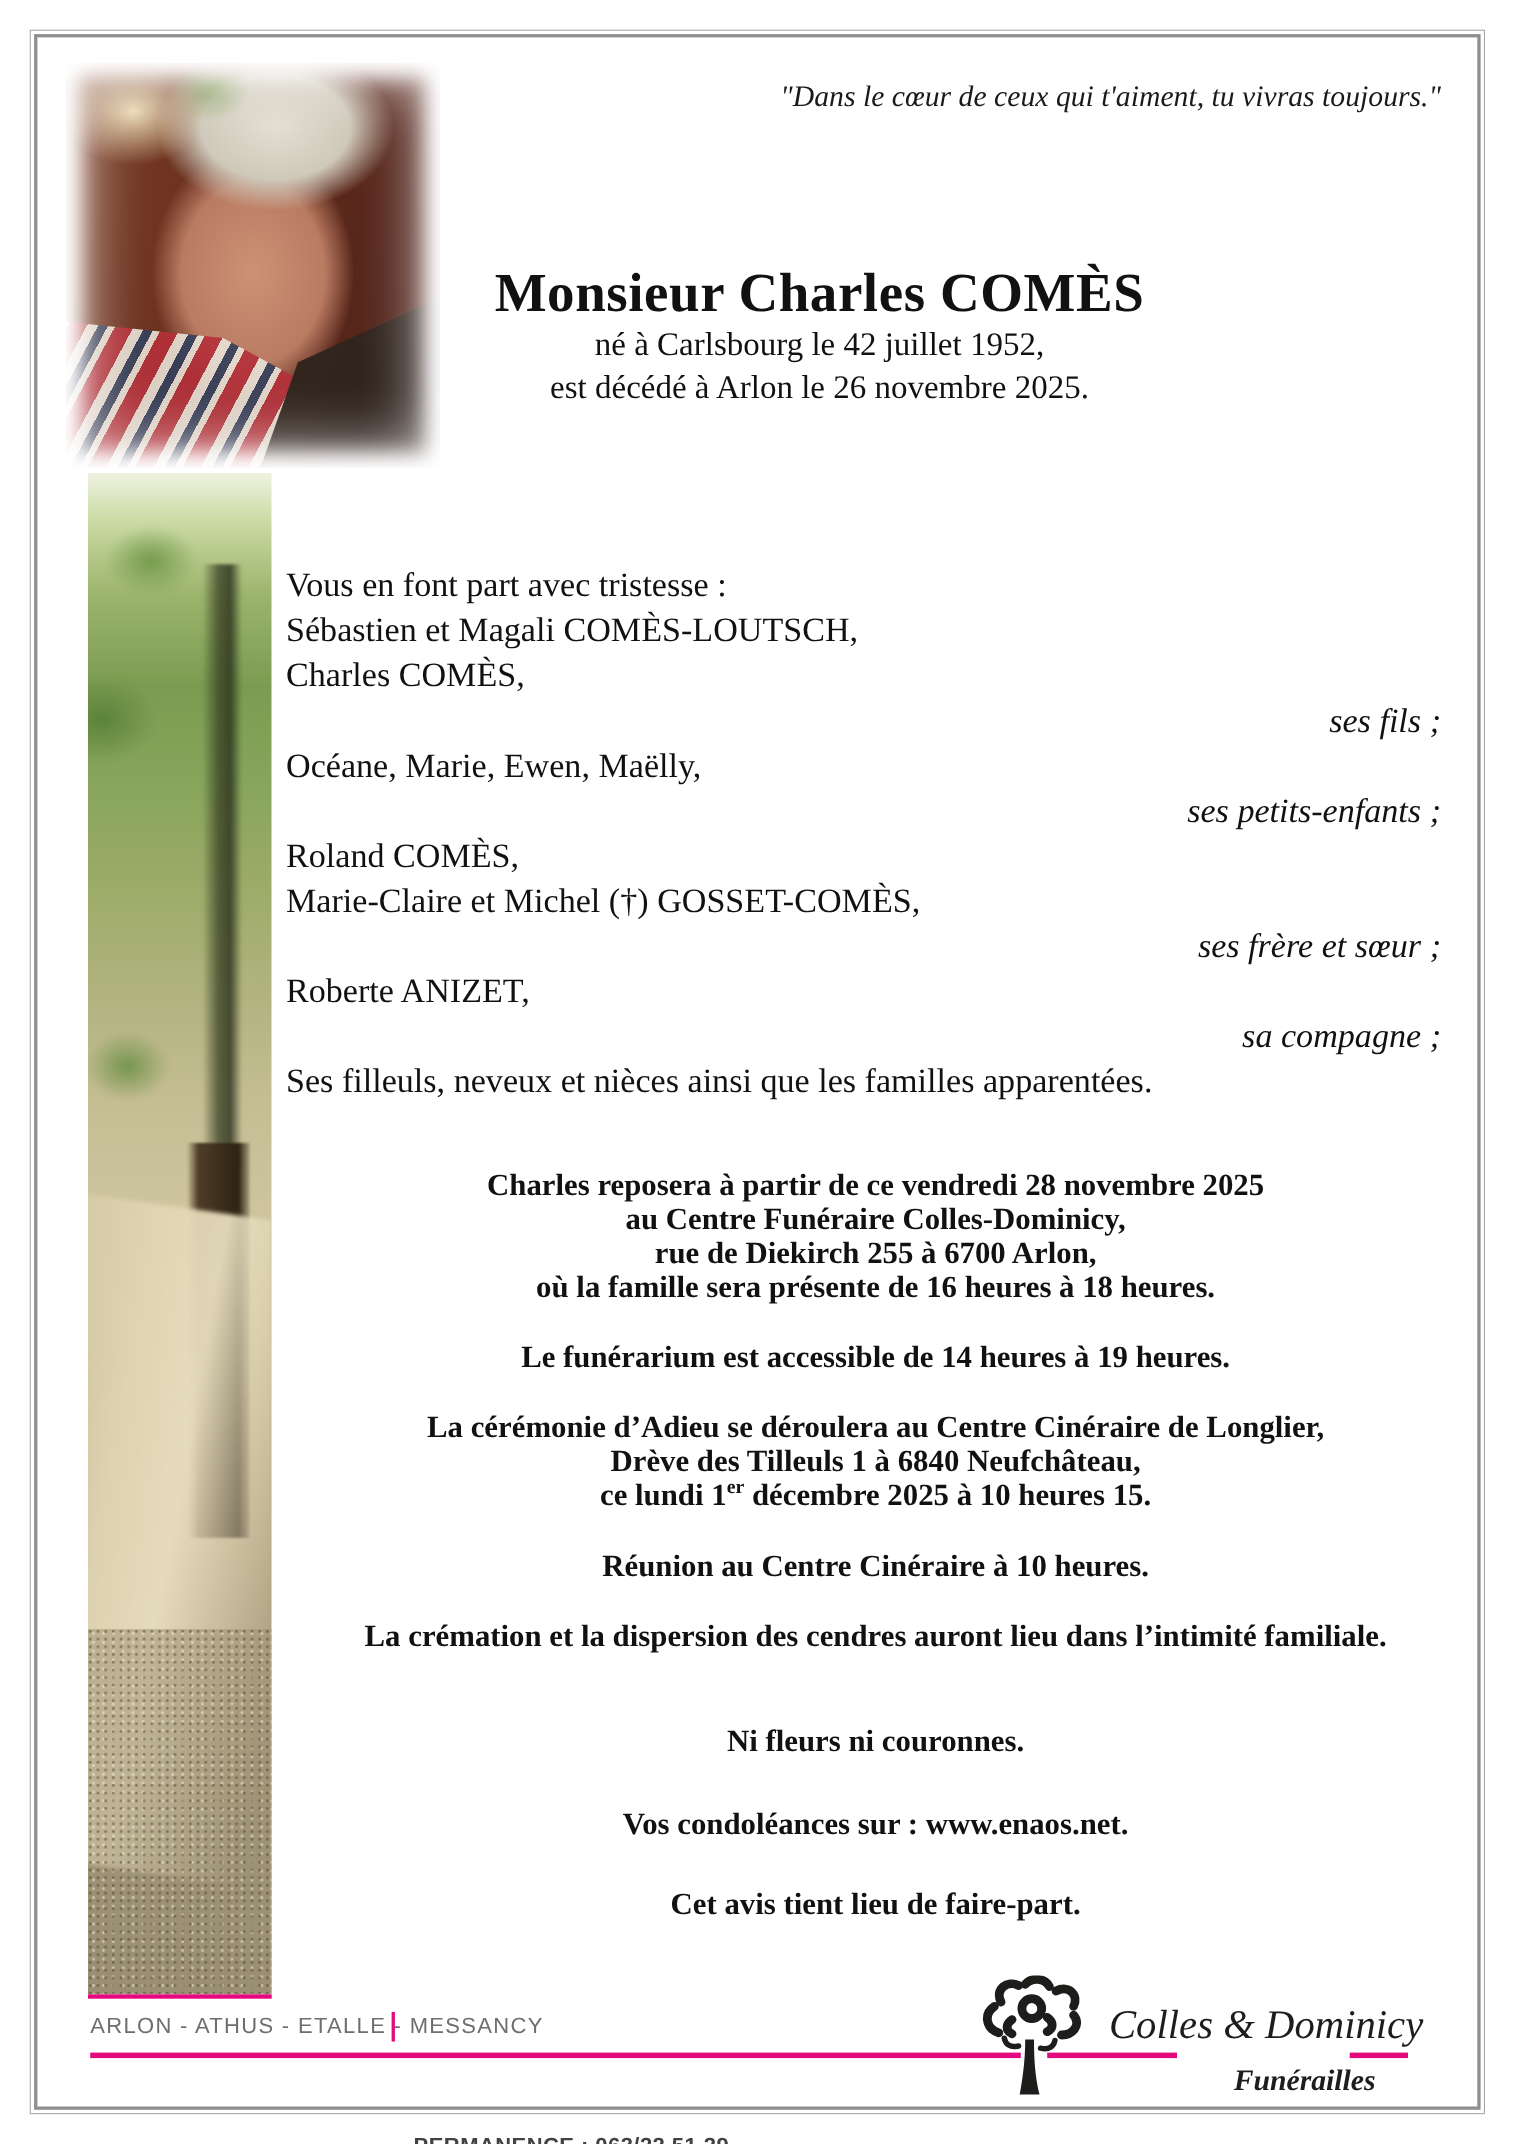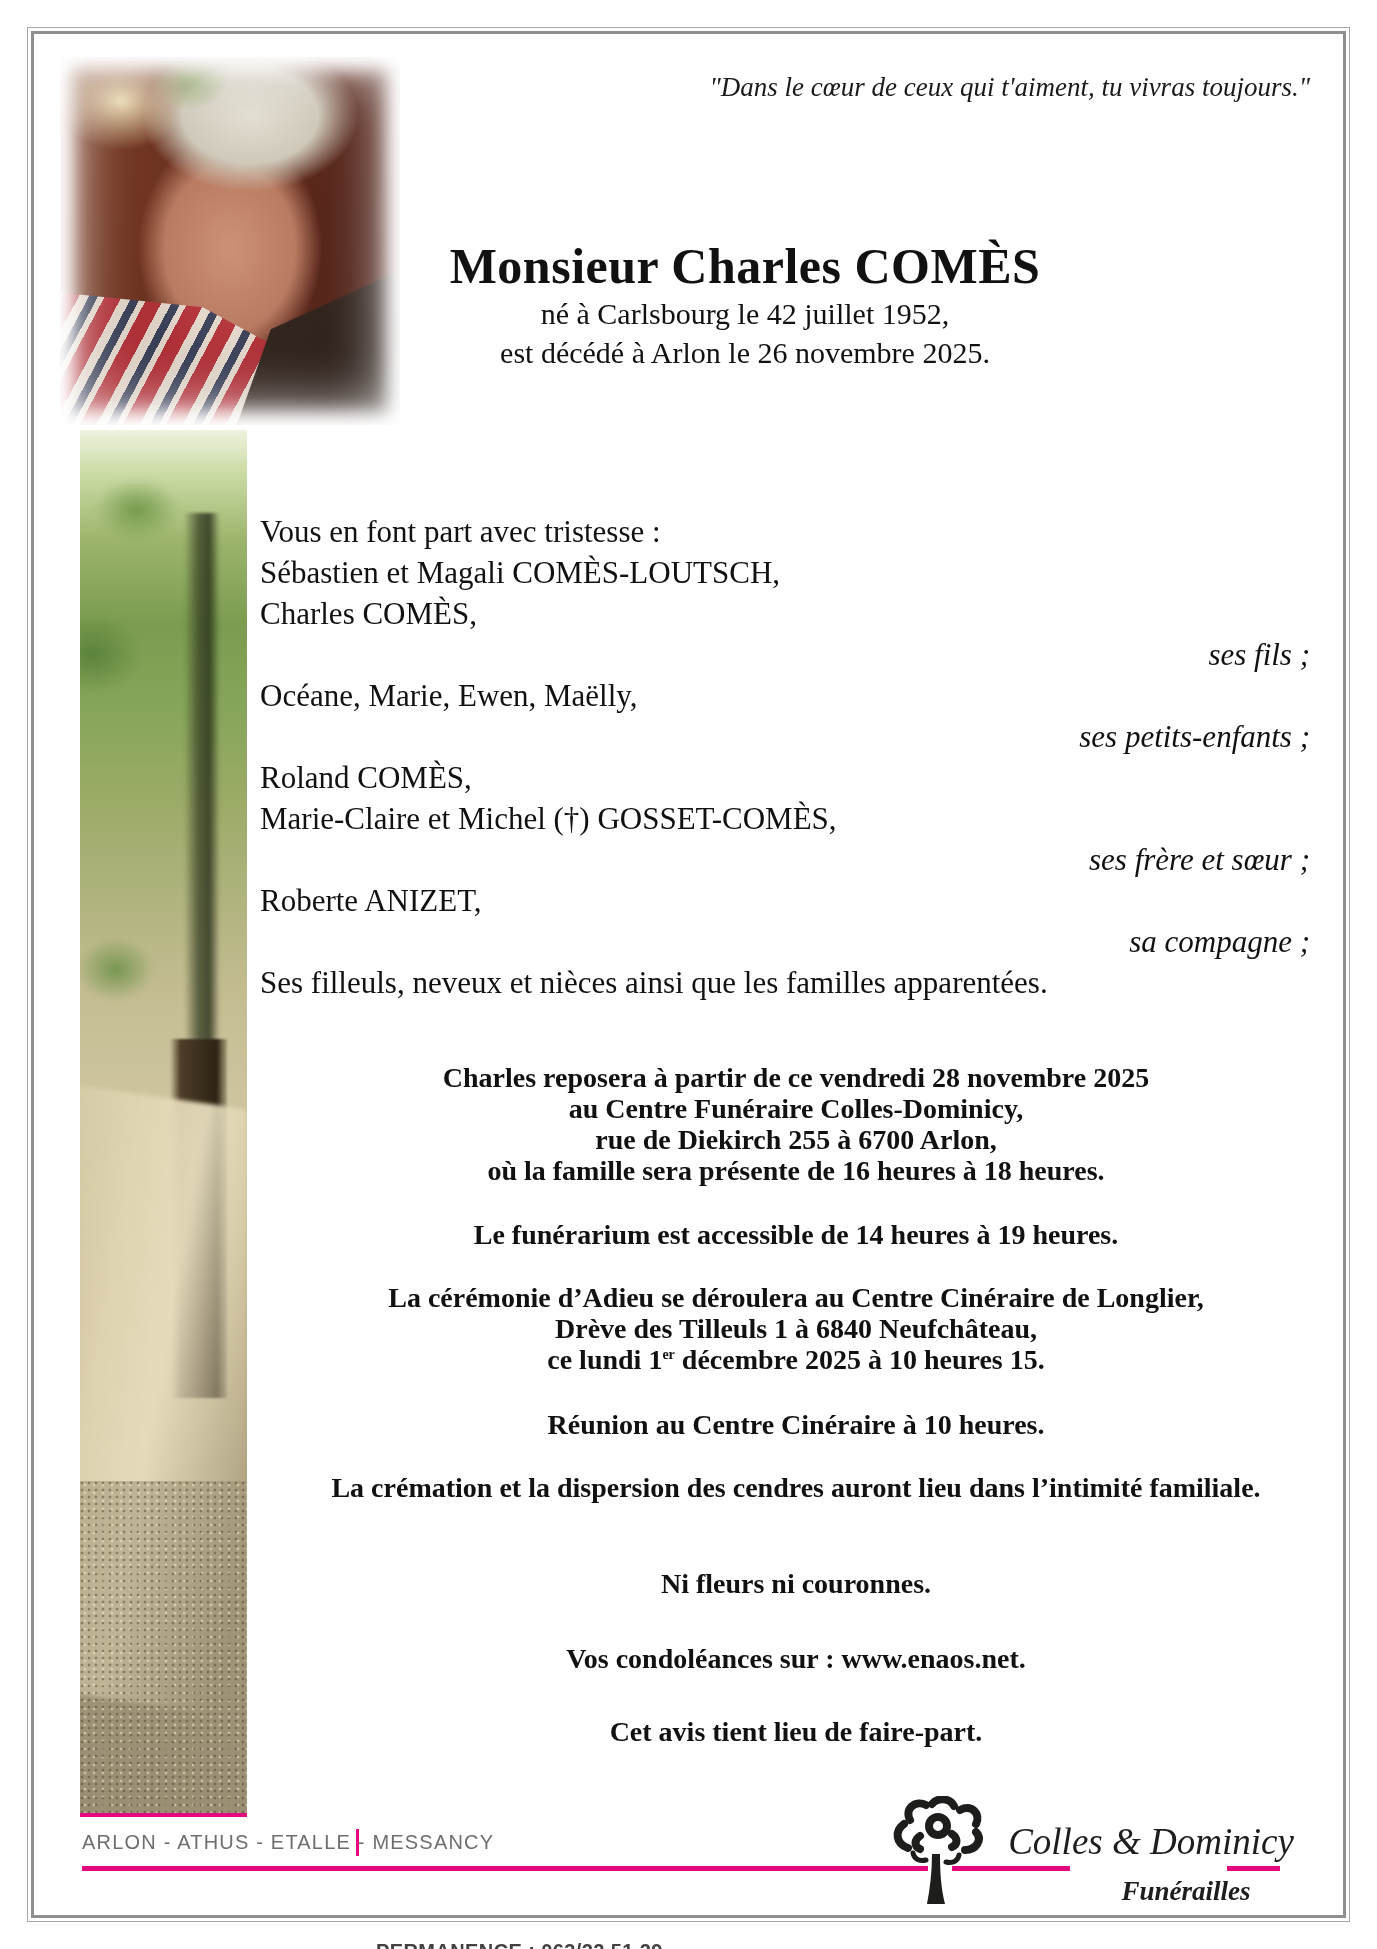--- a/index.html
+++ b/index.html
@@ -97,21 +97,21 @@
 
   .family{position:absolute;left:260px;top:511px;width:1050px;font-size:31px;line-height:41px;}
   .family .row{white-space:nowrap;}
   .family .relation{text-align:right;font-style:italic;}
 
   .announce{position:absolute;left:247px;width:1098px;text-align:center;
     font-weight:bold;font-size:28px;line-height:31px;}
   .an-repose{top:1062px;} .an-funerarium{top:1219px;} .an-ceremony{top:1282px;}
   .an-reunion{top:1409px;} .an-cremation{top:1472px;} .an-flowers{top:1568px;}
   .an-condolences{top:1643px;} .an-notice{top:1716px;}
-  .an-ceremony sup{font-size:14px;line-height:0;vertical-align:super;}
+  .an-ceremony sup{font-size:18px;line-height:0;vertical-align:super;}
 
   
   .footer-sans{font-family:"Liberation Sans","DejaVu Sans",sans-serif;}
   .locations{position:absolute;left:82px;top:1831px;font-size:20px;letter-spacing:1.2px;color:#6d6e70;}
   .perm-divider{position:absolute;left:356px;top:1829px;width:3px;height:27px;}
   .permanence{position:absolute;left:376px;top:1940px;font-size:20px;font-weight:700;letter-spacing:.4px;color:#414243;}
   .accent-line{position:absolute;top:1866px;height:5px;}
   .line-a{left:82px;width:846px;}
   .line-b{left:952px;width:118px;}
   .line-c{left:1227px;width:53px;}

